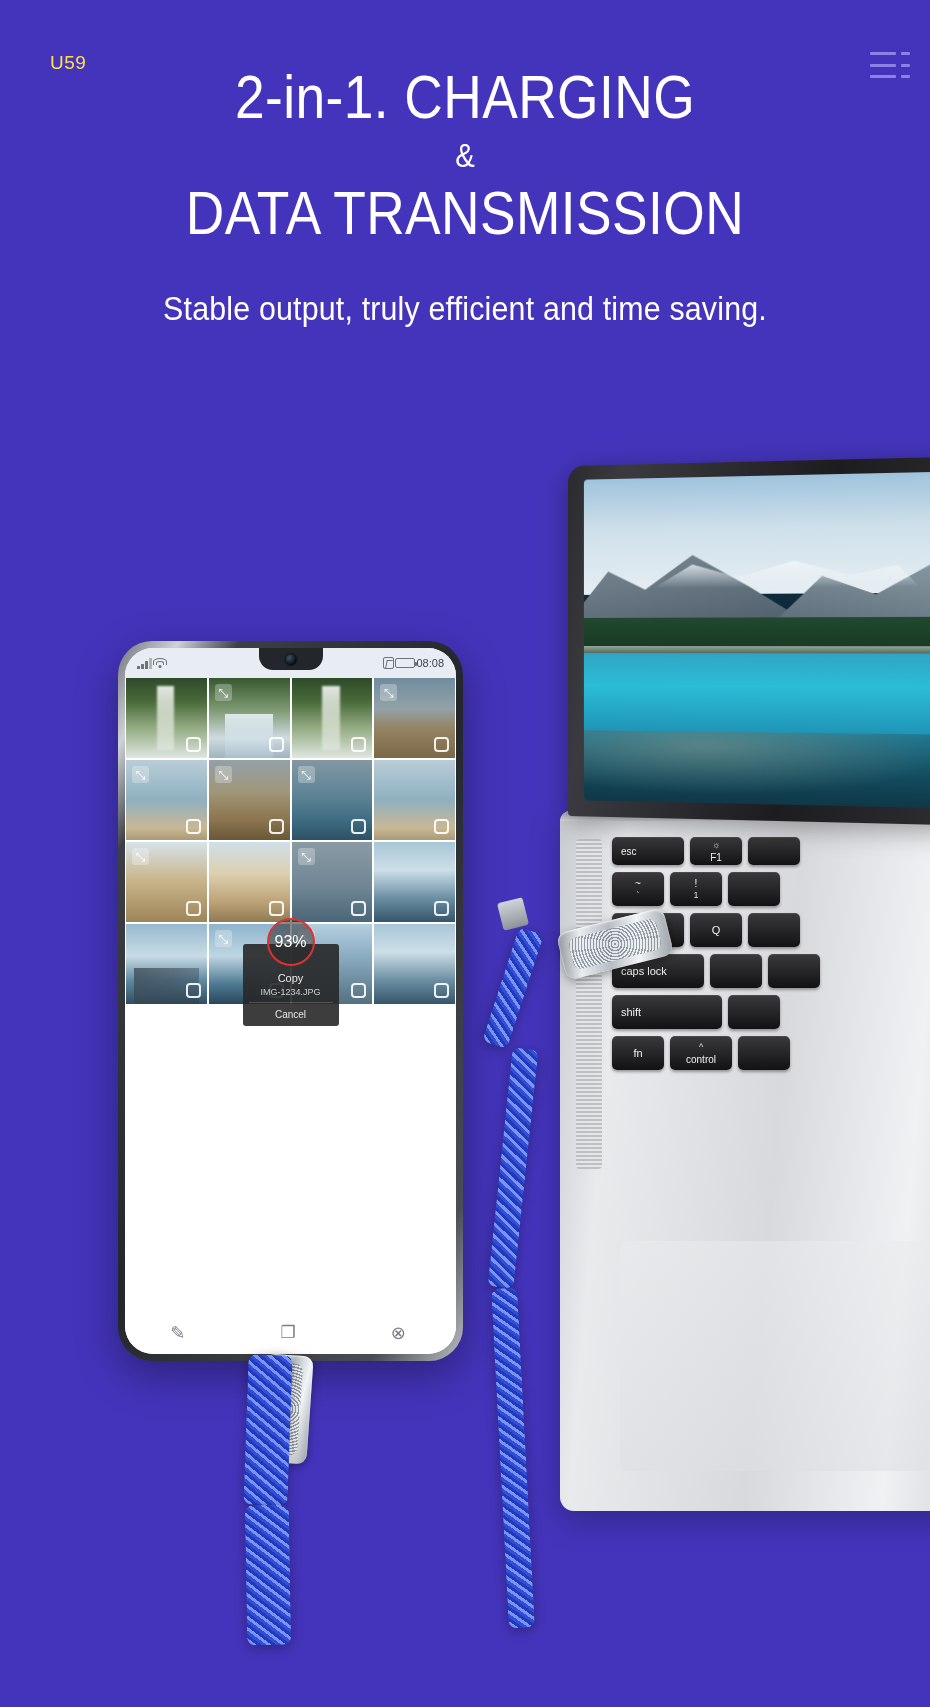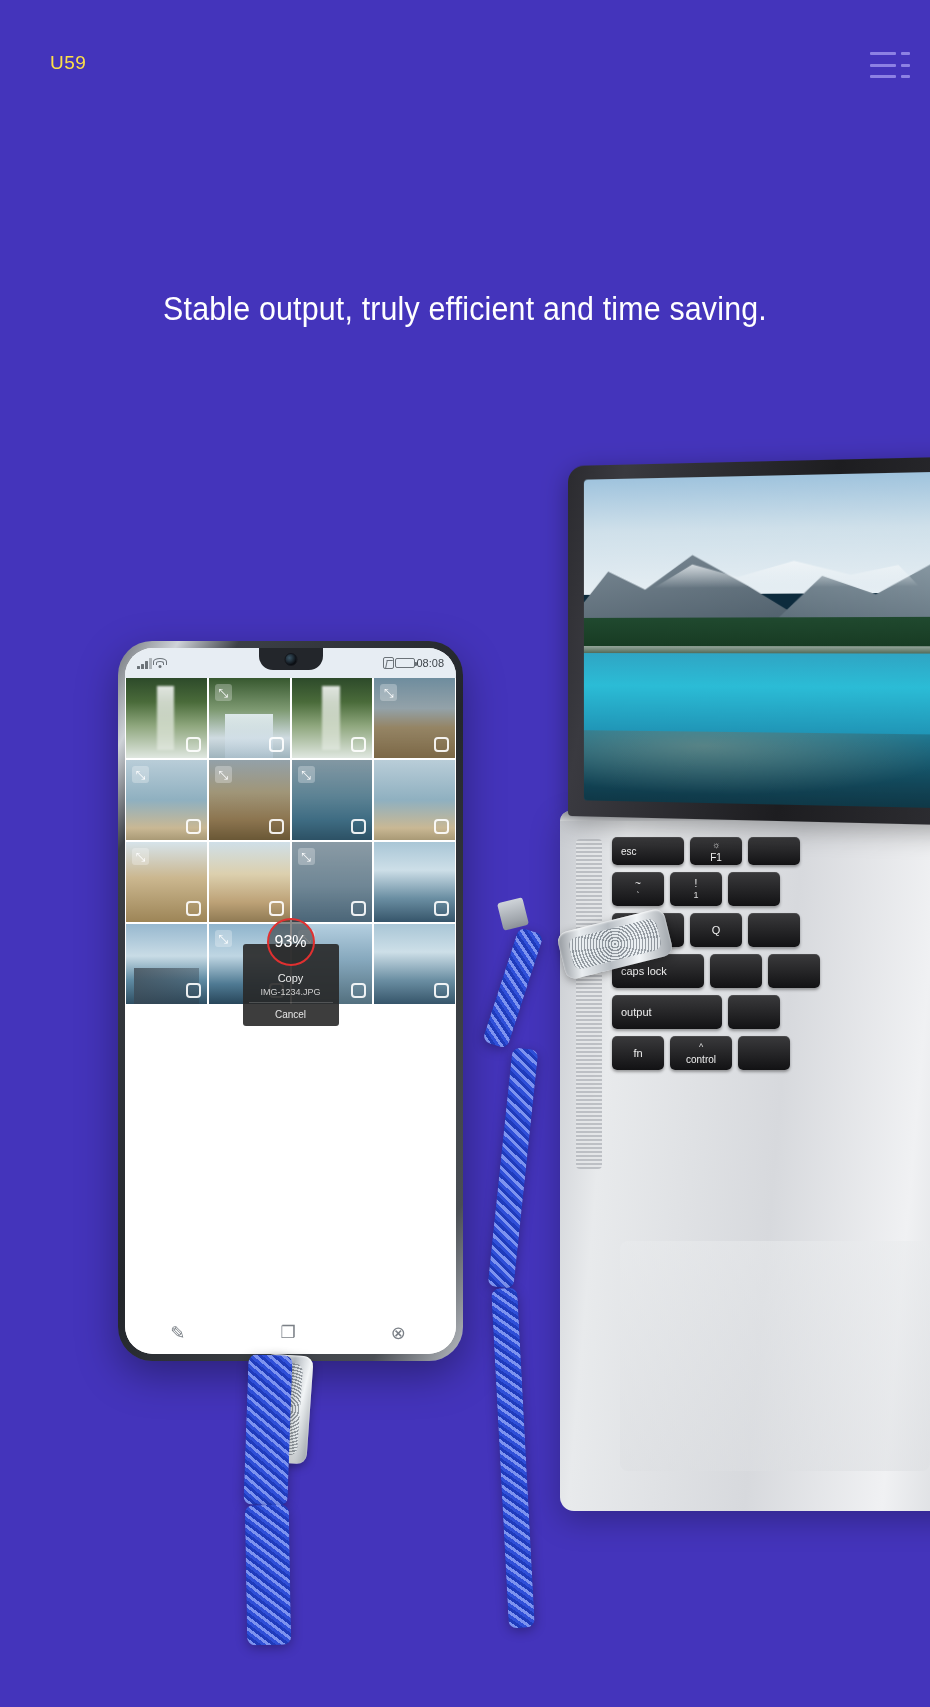--- a/index.html
+++ b/index.html
@@ -277,20 +277,25 @@
     <div class="row">
         <span class="long"></span>
         <span class="short"></span>
       </div>
     <div class="row">
         <span class="long"></span>
         <span class="short"></span>
       </div>
   </div>
 
+  <div class="headline">
+    <div class="h-line1">2-in-1. CHARGING</div>
+    <div class="h-amp">&amp;</div>
+    <div class="h-line2">DATA TRANSMISSION</div>
+  </div>
   <div class="subtitle">Stable output, truly efficient and time saving.</div>
 
   <div class="laptop">
     <div class="base">
       <div class="base-hinge"></div>
       <div class="speaker left"></div>
       <div class="kb">
         <div class="kb-row">
           <div class="key fnrow wide">esc</div>
           <div class="key fnrow col sq">
@@ -314,21 +319,21 @@
           <div class="key wide">tab</div>
           <div class="key sq">Q</div>
           <div class="key sq"></div>
         </div>
         <div class="kb-row">
           <div class="key wide" style="min-width:92px">caps lock</div>
           <div class="key sq"></div>
           <div class="key sq"></div>
         </div>
         <div class="kb-row">
-          <div class="key wide" style="min-width:110px">output</div>
+          <div class="key wide" style="min-width:110px">shift</div>
           <div class="key sq"></div>
         </div>
         <div class="kb-row">
           <div class="key sq">fn</div>
           <div class="key col" style="min-width:62px">
             <span class="sub">^</span>
             <span>control</span>
           </div>
           <div class="key sq"></div>
         </div>

